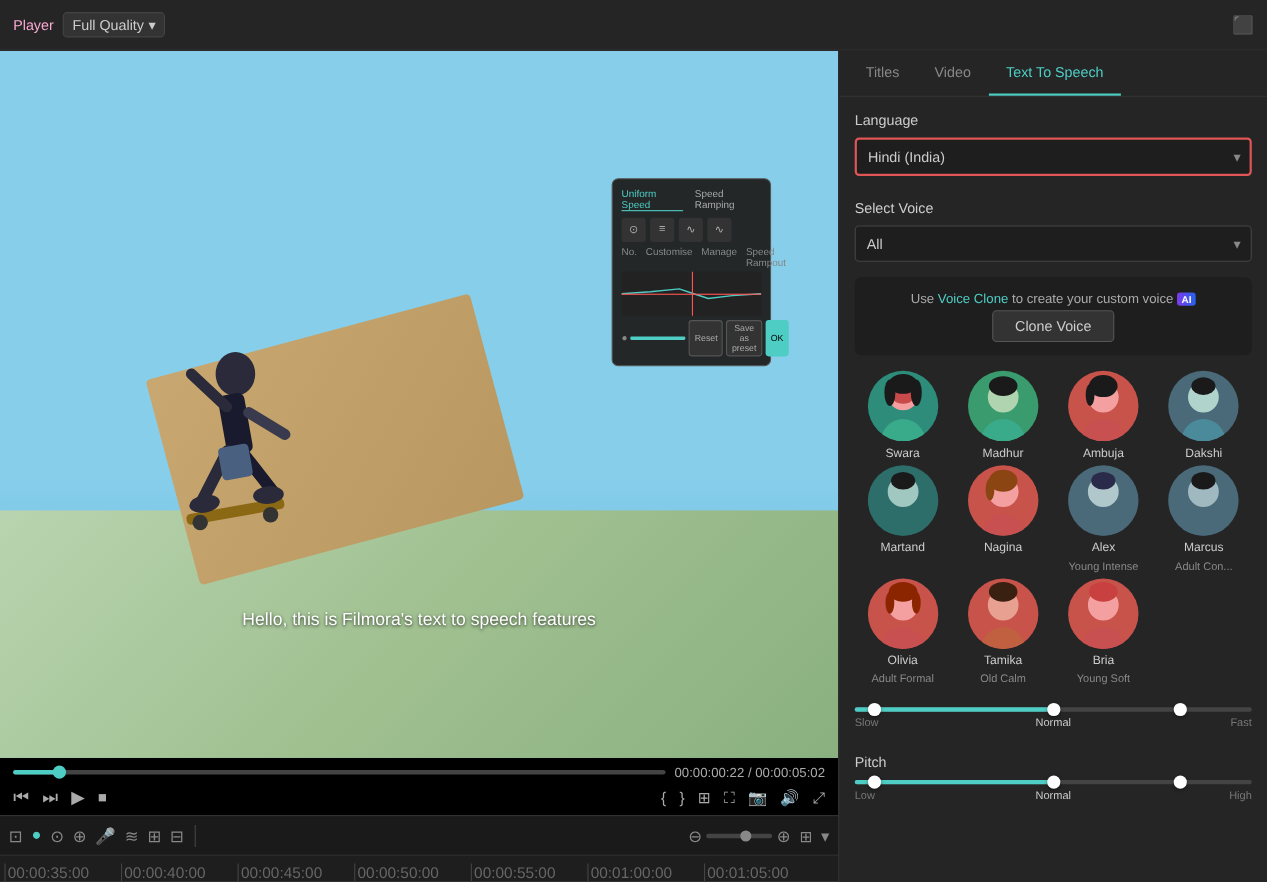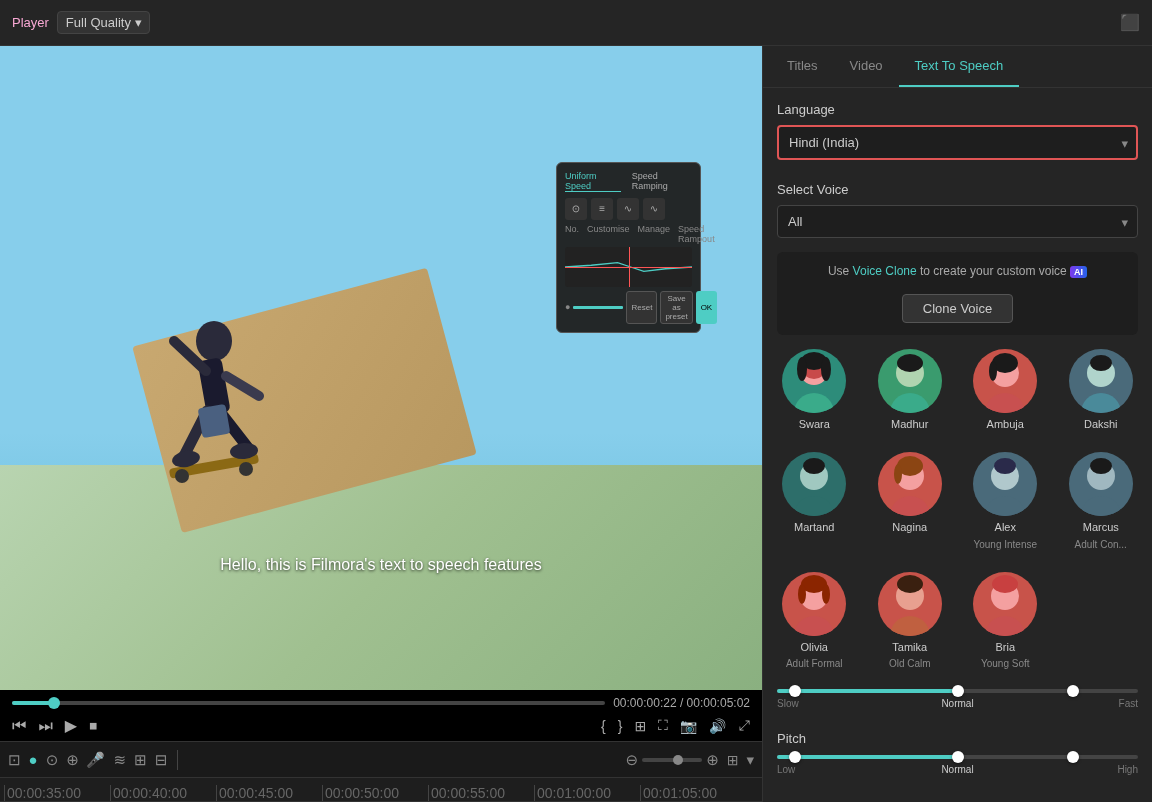--- a/index.html
+++ b/index.html
@@ -382,21 +382,21 @@
 
     
     .voice-clone-banner {
       margin: 6px 14px;
       background: #1e1e1e;
       border-radius: 6px;
       padding: 12px 14px;
       display: flex;
       flex-direction: column;
       align-items: center;
-      gap: 16px;
+      gap: 4px;
     }
     .voice-clone-text {
       font-size: 12px;
       color: #aaa;
       text-align: center;
     }
     .voice-clone-link {
       color: #4ecdc4;
     }
     .ai-badge {
@@ -417,21 +417,21 @@
       padding: 6px 20px;
       border-radius: 4px;
       font-size: 13px;
       cursor: pointer;
     }
 
     
     .voice-grid {
       display: grid;
       grid-template-columns: repeat(4, 1fr);
-      gap: 21px;
+      gap: 4px;
       padding: 8px 14px;
     }
     .voice-card {
       display: flex;
       flex-direction: column;
       align-items: center;
       gap: 4px;
       cursor: pointer;
     }
     .voice-avatar {

